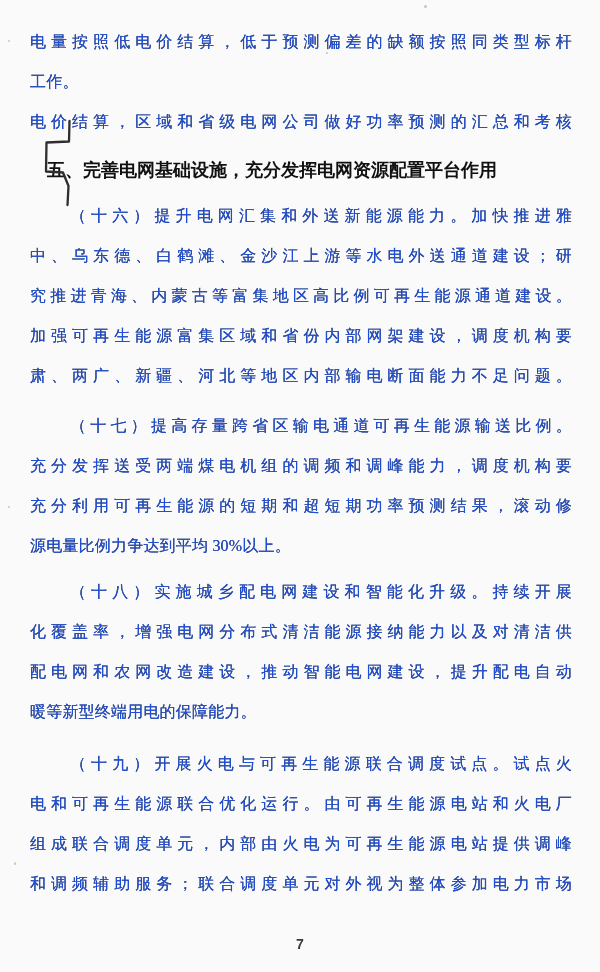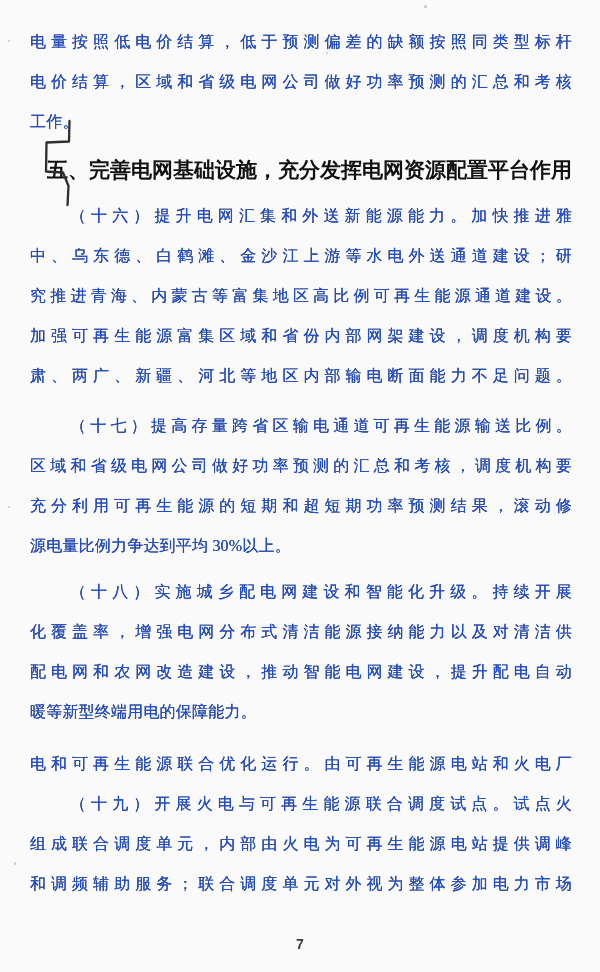--- a/index.html
+++ b/index.html
@@ -30,21 +30,21 @@
   .line.end { text-align-last: left; }
   .line.first { padding-left: 40px; }
   .mt6 { margin-top: 6px; }
   .mt10 { margin-top: 10px; }
   .mt12 { margin-top: 12px; }
   .heading {
     margin: 8px 0 0 0;
     padding-left: 17px;
     font-family: "Liberation Sans", "DejaVu Sans", sans-serif;
     font-weight: 700;
-    font-size: 21px;
+    font-size: 18px;
     height: 40px;
     line-height: 40px;
     color: #111111;
     white-space: nowrap;
     letter-spacing: 0;
   }
   .bracket-svg {
     position: absolute;
     left: 40px; top: 114px;
     width: 38px; height: 98px;
@@ -71,51 +71,51 @@
   .speck.s4 { left: 8px;   top: 506px; width: 2px; height: 2px; }
   .speck.s5 { left: 14px;  top: 862px; width: 2px; height: 3px; }
 </style>
 </head>
 <body>
 
 <div class="page">
 
   <div class="para">
     <div class="line">电量按照低电价结算，低于预测偏差的缺额按照同类型标杆</div>
+    <div class="line end">工作。</div>
     <div class="line">电价结算，区域和省级电网公司做好功率预测的汇总和考核</div>
-    <div class="line end">工作。</div>
   </div>
 
   <h2 class="heading">五、完善电网基础设施，充分发挥电网资源配置平台作用</h2>
 
   <div class="para mt6">
     <div class="line first">（十六）提升电网汇集和外送新能源能力。加快推进雅</div>
     <div class="line">中、乌东德、白鹤滩、金沙江上游等水电外送通道建设；研</div>
     <div class="line">究推进青海、内蒙古等富集地区高比例可再生能源通道建设。</div>
     <div class="line">加强可再生能源富集区域和省份内部网架建设，调度机构要</div>
     <div class="line">肃、两广、新疆、河北等地区内部输电断面能力不足问题。</div>
   </div>
 
   <div class="para mt10">
     <div class="line first">（十七）提高存量跨省区输电通道可再生能源输送比例。</div>
-    <div class="line">区域和省级电网公司做好功率预测的汇总和考核，调度机构要</div>
+    <div class="line">充分发挥送受两端煤电机组的调频和调峰能力，调度机构要</div>
     <div class="line">充分利用可再生能源的短期和超短期功率预测结果，滚动修</div>
     <div class="line end">源电量比例力争达到平均 30%以上。</div>
   </div>
 
   <div class="para mt6">
     <div class="line first">（十八）实施城乡配电网建设和智能化升级。持续开展</div>
     <div class="line">化覆盖率，增强电网分布式清洁能源接纳能力以及对清洁供</div>
     <div class="line">配电网和农网改造建设，推动智能电网建设，提升配电自动</div>
     <div class="line end">暖等新型终端用电的保障能力。</div>
   </div>
 
   <div class="para mt12">
+    <div class="line first">（十九）开展火电与可再生能源联合调度试点。试点火</div>
     <div class="line">电和可再生能源联合优化运行。由可再生能源电站和火电厂</div>
-    <div class="line first">（十九）开展火电与可再生能源联合调度试点。试点火</div>
     <div class="line">组成联合调度单元，内部由火电为可再生能源电站提供调峰</div>
     <div class="line">和调频辅助服务；联合调度单元对外视为整体参加电力市场</div>
   </div>
 
 </div>
 
 <svg class="bracket-svg" viewBox="0 0 38 98" xmlns="http://www.w3.org/2000/svg">
   <path d="M 29.5 7 L 29 27.5 L 6.5 28.5 L 6 57.5 L 23 58.5 L 28.5 72 L 27.5 91" fill="none" stroke="#2e2e2e" stroke-width="2.3" stroke-linecap="round" stroke-linejoin="round"></path>
 </svg>
 

